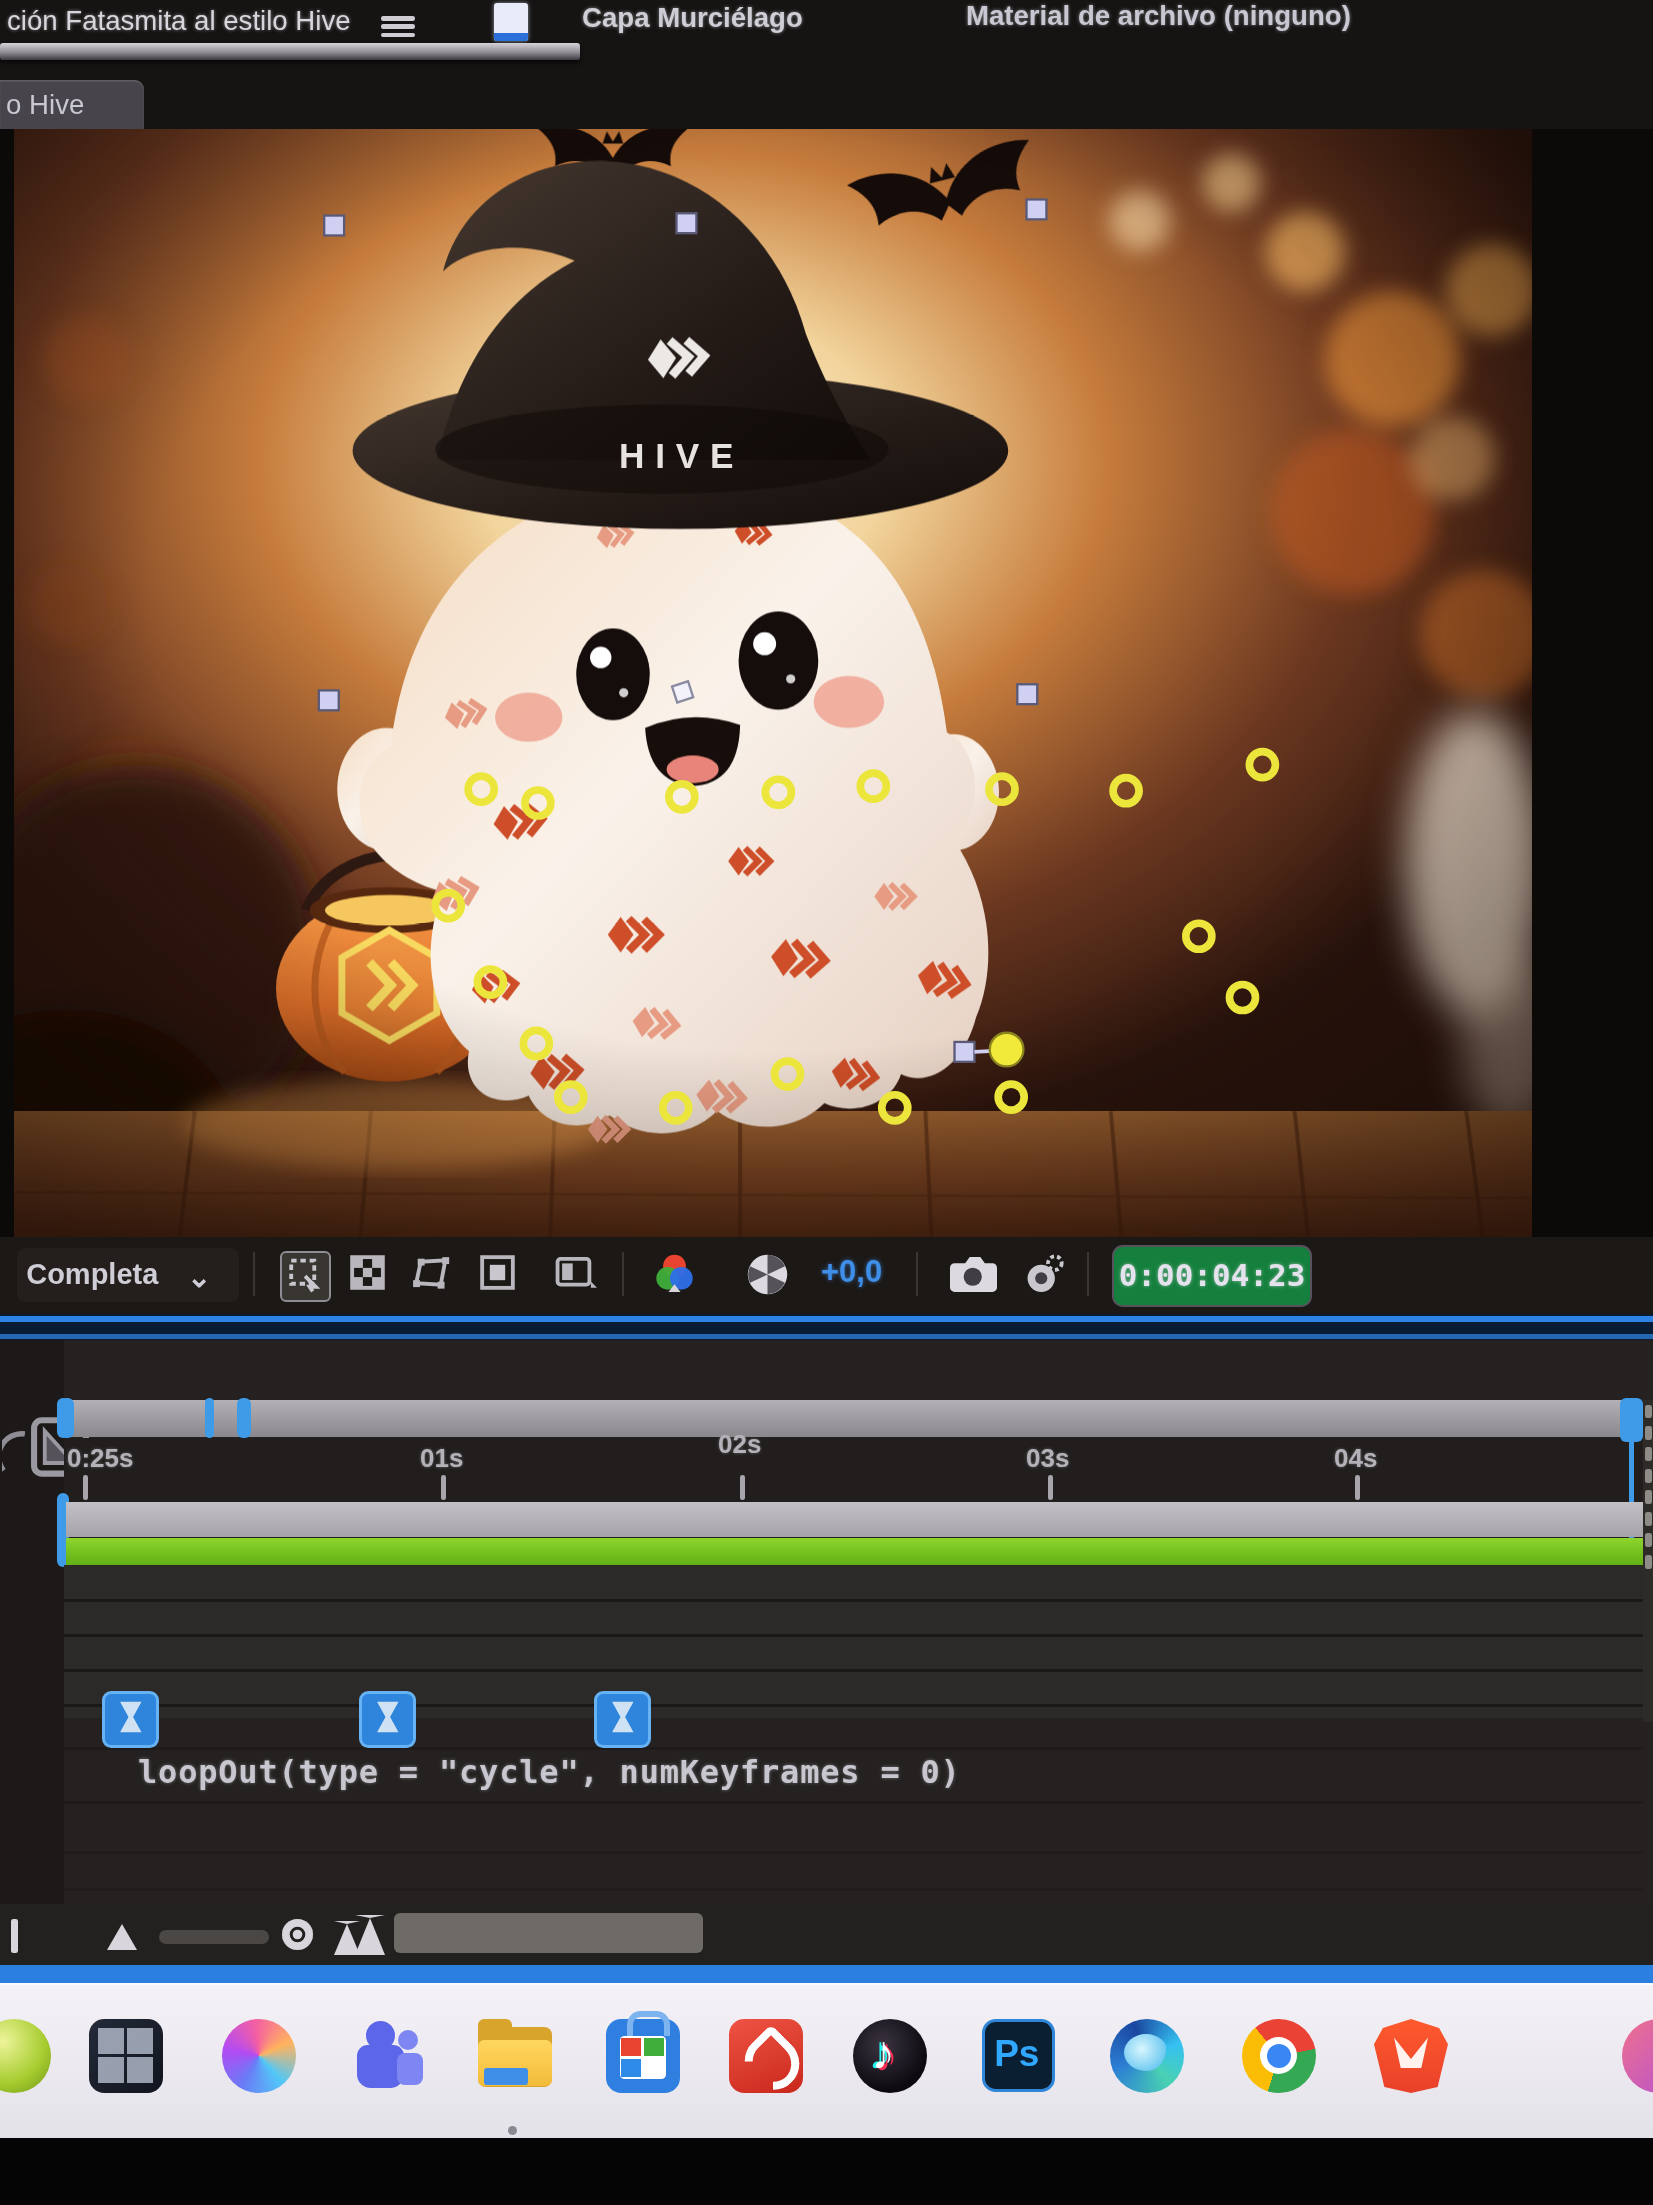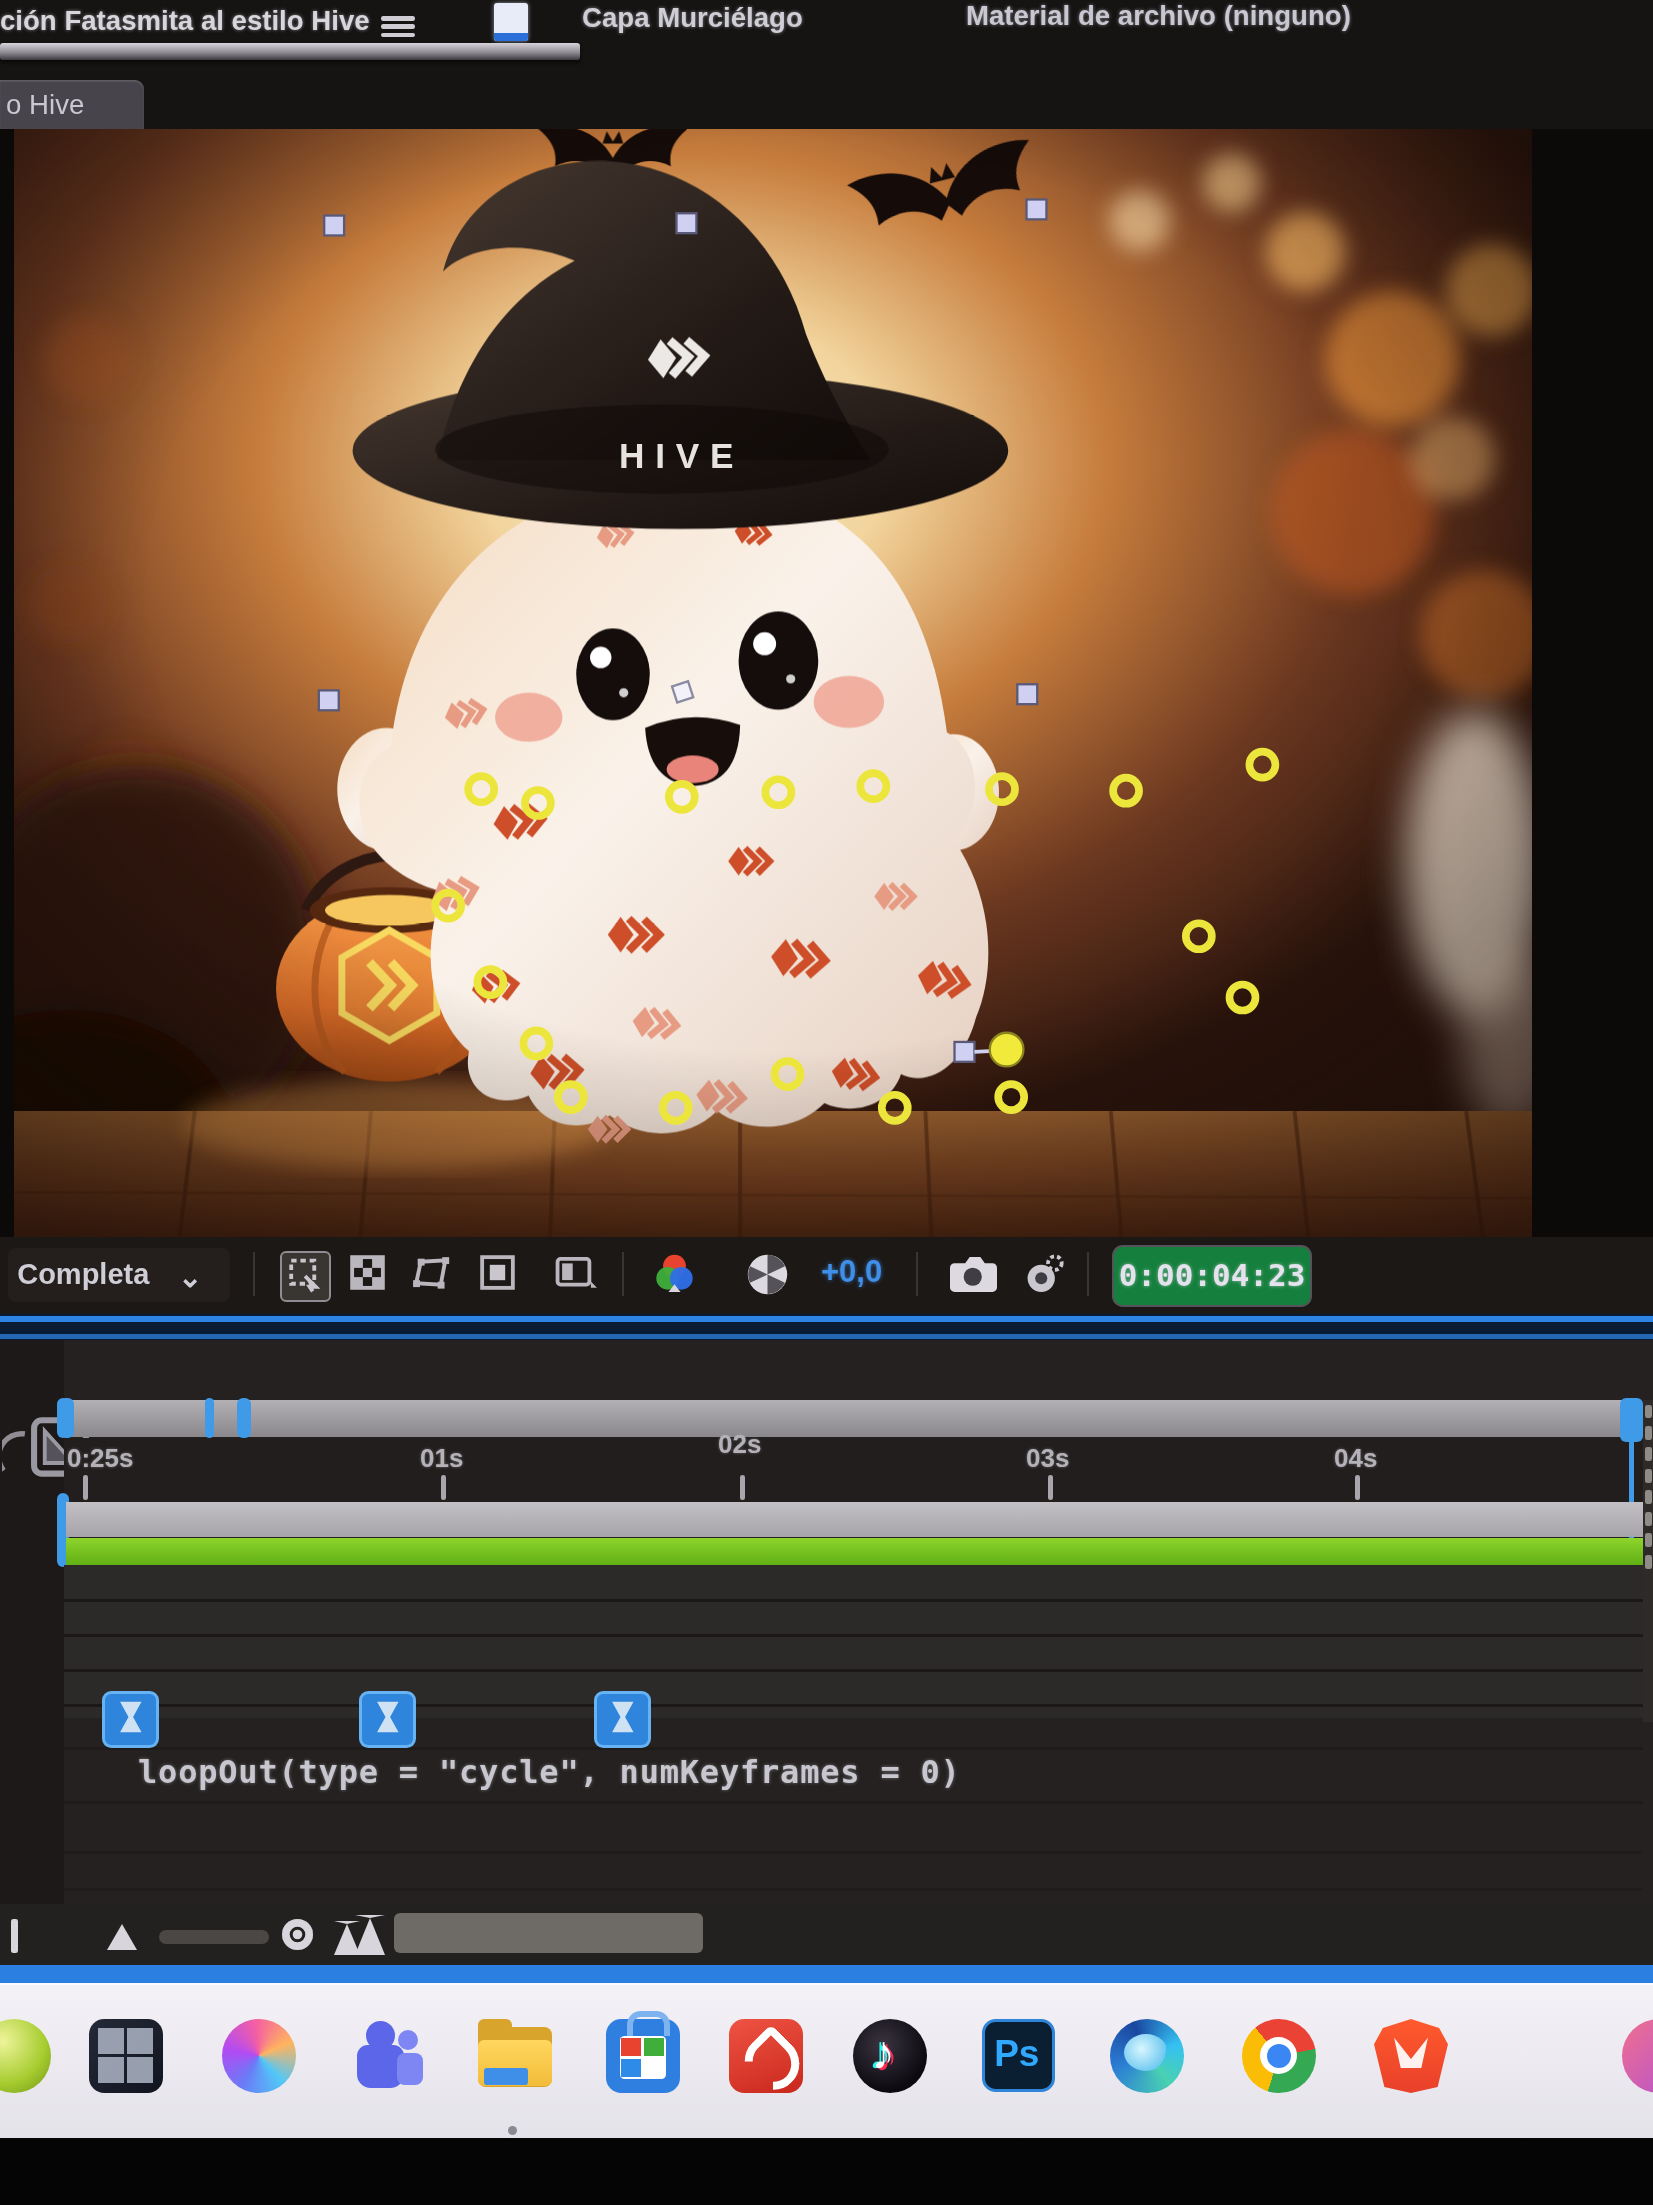--- a/index.html
+++ b/index.html
@@ -2,40 +2,40 @@
 <html style="font-size:12.3px"><head>
 <meta charset="utf-8">
 <style>
   html,body{margin:0;padding:0;background:#050505;}
   #screen{position:relative;width:1654px;height:2205px;background:#0b0a09;overflow:hidden;
           font-family:"Liberation Sans",sans-serif;color:#d6d4da;}
   .abs{position:absolute;}
   
   #topbar{left:0;top:0;width:1654px;height:129px;background:#161413;}
   .blurtext{text-shadow:0 0 3.8px rgba(220,218,228,.55);}
-  #comp-title{left:0;top:4.6px;font-size:27.6px;font-weight:bold;color:#d8d6dc;}
+  #comp-title{left:7px;top:4.6px;font-size:27.6px;font-weight:normal;color:#d8d6dc;}
   #hamburger{left:381px;top:12.3px;width:34px;height:26px;}
   #hamburger span{display:block;height:4.6px;background:#cfcdd3;margin:3.8px 0;border-radius:2.3px;}
   #layer-swatch{left:494px;top:3.1px;width:34px;height:38px;background:#e8ecf8;border-radius:3.1px;
                 box-shadow:0 0 4.6px rgba(220,230,255,.6);}
   #layer-swatch:after{content:"";position:absolute;left:0;bottom:0;width:100%;height:7.7px;background:#2b6fd8;border-radius:0 0 3.1px 3.1px;}
   #layer-name{left:550px;top:1.5px;font-size:27.6px;font-weight:bold;color:#cfcdd5;margin-left:32px;}
   #footage-label{left:966px;top:0px;font-size:27.6px;font-weight:bold;color:#c9c7d1;}
   #ridge{left:0;top:43px;width:580px;height:17px;border-radius:3.1px;
          background:linear-gradient(180deg,#d6d4da 0%,#8f8d93 55%,#3c3a40 100%);
          box-shadow:0 3.1px 4.6px rgba(0,0,0,.6);}
   #viewer-tab{left:0;top:80px;width:144px;height:49px;background:#47454b;border-radius:0 9.2px 0 0;
               box-shadow:inset 0 1.5px 1.5px rgba(255,255,255,.15);}
   #viewer-tab span{position:absolute;left:6.1px;top:9.2px;font-size:27.6px;color:#c9c7cf;}
   
   #viewport{left:13.8px;top:129px;width:1518px;height:1109px;background:#120c09;}
   #viewport svg{filter:blur(0.5px);}
   
   #viewer-toolbar{left:0;top:1237px;width:1654px;height:77px;background:#1c1816;}
-  #mag{left:8px;top:10.7px;width:222px;height:54px;background:#241f1c;border-radius:7.7px;}
+  #mag{left:17px;top:10.7px;width:222px;height:54px;background:#241f1c;border-radius:7.7px;}
   #mag .lbl{position:absolute;left:9.2px;top:10.7px;font-size:29px;font-weight:bold;color:#cfcdd5;}
   #mag .chev{position:absolute;left:170px;top:12.3px;font-size:29px;color:#cfcdd5;font-weight:bold;}
   .vsep{top:15.3px;width:2.3px;height:44px;background:#3a3531;}
   .tbico{top:13.8px;width:47px;height:47px;}
   .tbico svg{display:block;}
   .boxed{background:#393531;border:2.3px solid #8f8d93;border-radius:6.1px;}
   #exposure-val{left:821px;top:17px;font-size:31px;font-weight:bold;color:#3f8fe8;text-shadow:0 0 4.6px rgba(63,143,232,.7);}
   #timecode{left:1112px;top:7.7px;width:196px;height:58px;background:#15803d;border:2.3px solid #55525c;border-radius:10.7px;}
   #timecode span{position:absolute;left:0;top:10.7px;width:100%;text-align:center;font-family:"DejaVu Sans Mono",monospace;
                  font-size:31px;font-weight:bold;color:#e4e2ec;text-shadow:0 0 3.8px rgba(228,226,240,.6);}

